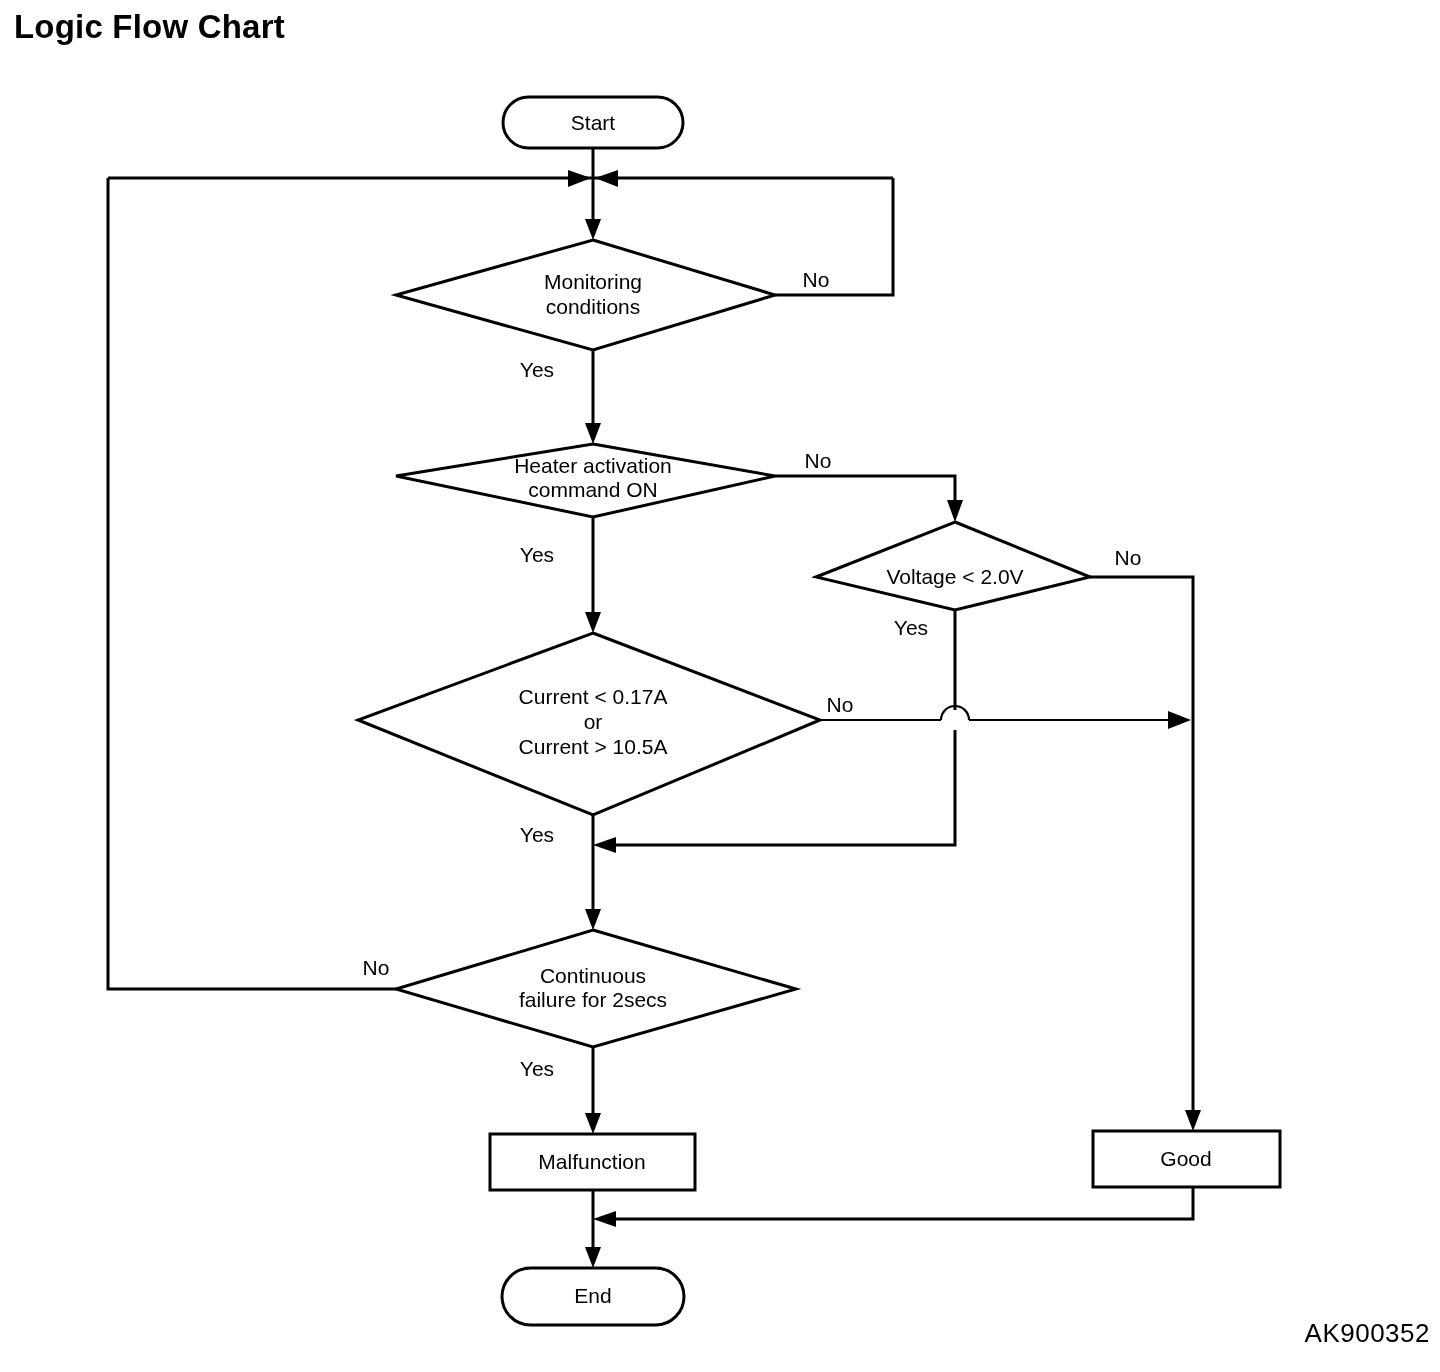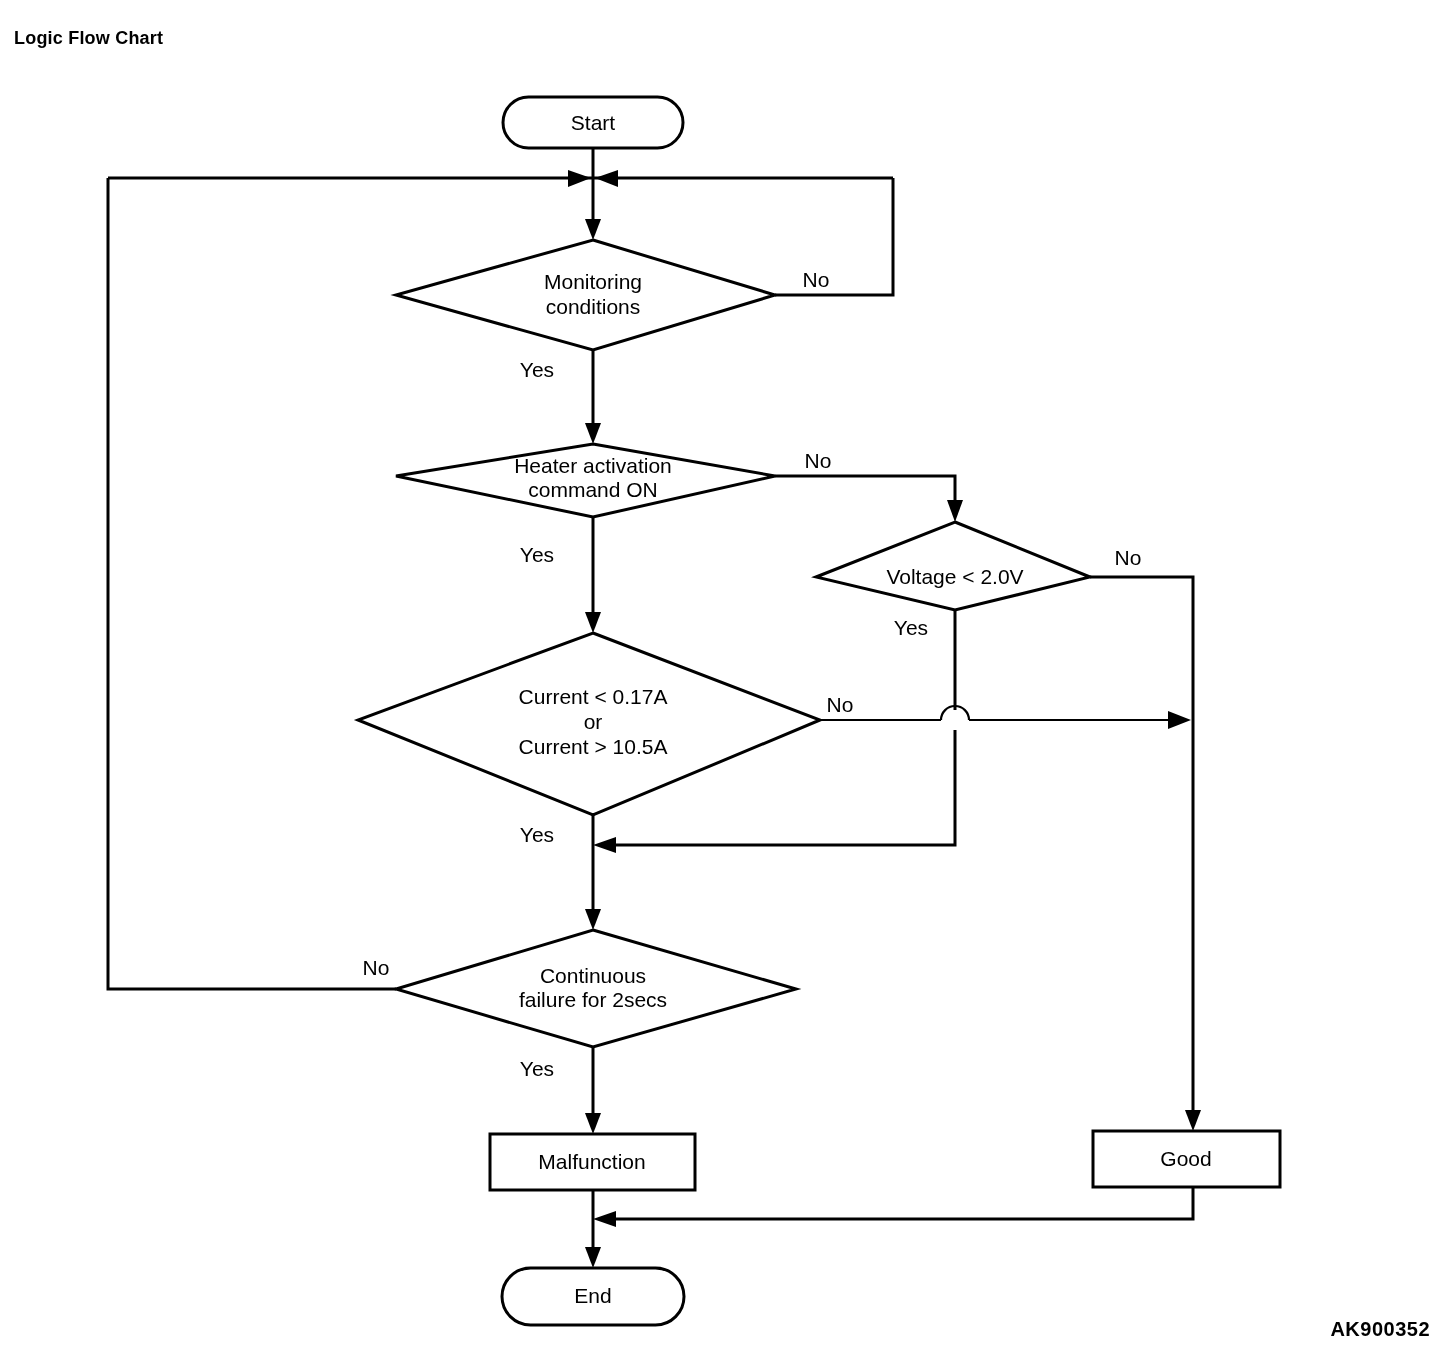--- a/index.html
+++ b/index.html
@@ -12,32 +12,31 @@
     height: 1372px;
     position: relative;
     font-family: "Liberation Sans", sans-serif;
     color: #000000;
     overflow: hidden;
   }
   #page-title {
     position: absolute;
     left: 14px;
     top: 8px;
-    font-size: 18px;
+    font-size: 33px;
     font-weight: bold;
     letter-spacing: 0.2px;
     white-space: nowrap;
-    margin-top: 20px;
   }
   #figure-code {
     position: absolute;
     right: 10px;
     top: 1318px;
-    font-size: 20px;
-    font-weight: bold;
+    font-size: 26px;
+    font-weight: normal;
     letter-spacing: 0.5px;
   }
   #flow-svg {
     position: absolute;
     left: 0;
     top: 0;
   }
   .shape-outline {
     fill: #ffffff;
     stroke: #000000;

